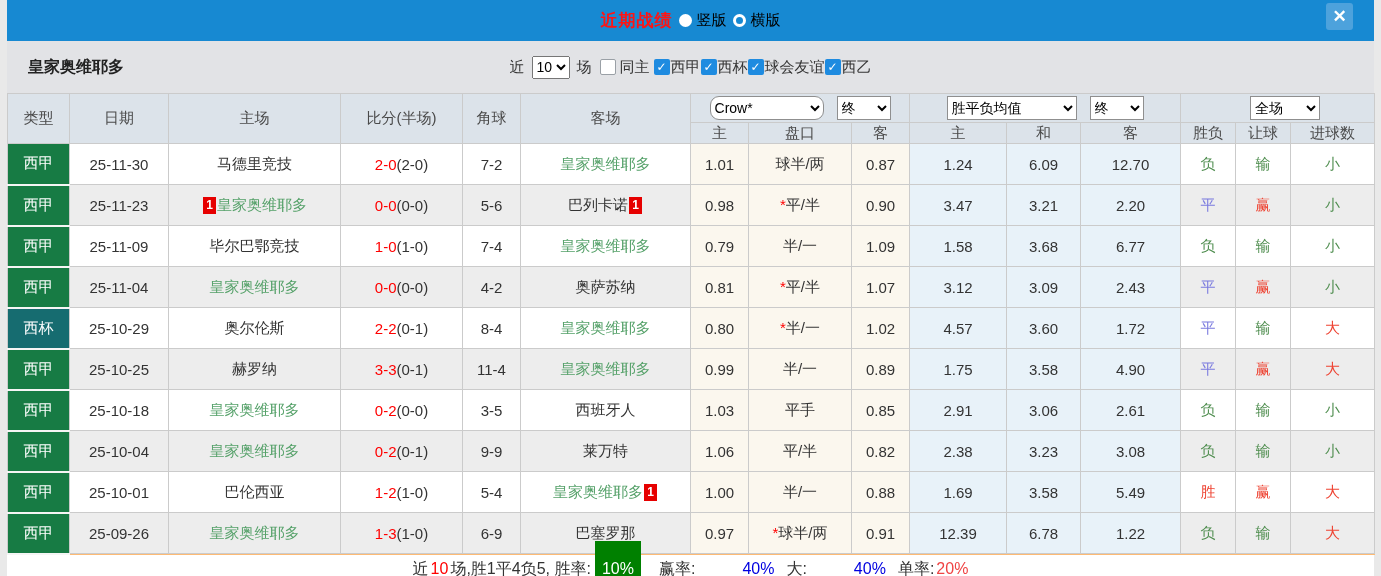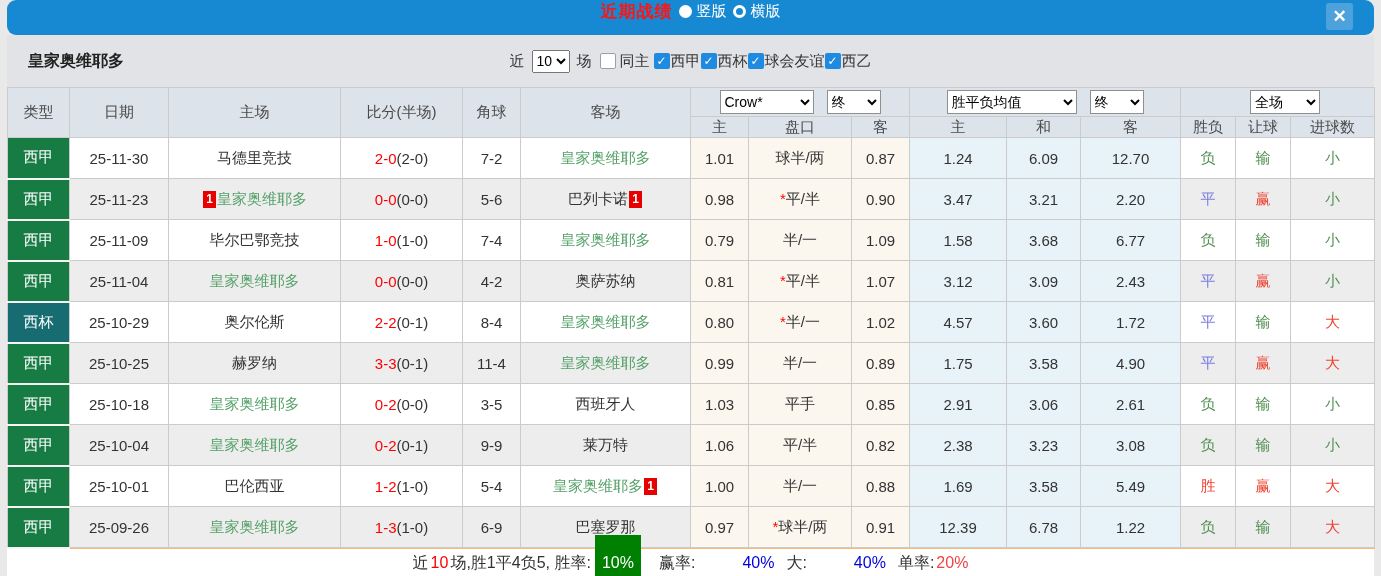--- a/index.html
+++ b/index.html
@@ -6,26 +6,26 @@
   body{
     background:#e9e9e9;
     font-family:"Liberation Sans","DejaVu Sans",sans-serif;
     -webkit-font-smoothing:antialiased;
   }
   .page{width:1381px;height:576px;overflow:hidden;position:relative;background:#e9e9e9;}
   .content{margin:0 7px;width:1367px;}
 
   
   .titlebar{
-    height:35px;background:#1789d2;position:relative;
-    display:flex;align-items:flex-start;justify-content:center;border-radius:9px;
+    height:41px;background:#1789d2;position:relative;
+    display:flex;align-items:center;justify-content:center;
   }
   .title-group{display:flex;align-items:center;gap:6px;}
   .panel-title{color:#ff1414;font-weight:bold;font-size:17px;letter-spacing:1px;}
-  .radio-opt{display:flex;align-items:center;gap:5px;color:#ffffff;font-size:15px;cursor:pointer;}
+  .radio-opt{display:flex;align-items:center;gap:5px;color:#000000;font-size:15px;cursor:pointer;}
   .radio{width:13px;height:13px;border-radius:50%;box-sizing:border-box;display:inline-block;}
   .radio.on{background:#fff;}
   .radio.off{border:3px solid #fff;background:transparent;}
   .close-btn{
     position:absolute;right:21px;top:3px;width:27px;height:27px;
     background:#4da2dc;border:none;border-radius:3px;cursor:pointer;
     color:#fff;font-size:17px;font-weight:bold;line-height:27px;text-align:center;padding:0;
   }
 
   
@@ -52,21 +52,21 @@
   }
   table.results th,table.results td{
     border:1px solid #cbcbcb;text-align:center;vertical-align:middle;
     overflow:hidden;white-space:nowrap;padding:0;
   }
   thead th{background:#dce3ea;font-weight:normal;color:#4a4a4a;}
   tr.sel-row{height:29px;}
   tr.sub-row{height:21px;}
   tr.sel-row th .selwrap{display:flex;align-items:center;justify-content:center;gap:13px;}
   tr.sel-row select{font-size:14px;height:24px;background:#fff;border:1px solid #8f8f8f;}
-  select.sel-company{width:94px;}
+  select.sel-company{width:114px;border-radius:9px;}
   select.sel-time{width:54px;}
   select.sel-avg{width:130px;}
   select.sel-scope{width:70px;margin-left:15px;}
 
   tbody tr{height:41px;}
   tbody td{background:#fff;}
   tbody tr.stripe td{background:#ededed;}
   td.c-type{color:#fff;}
   td.c-type.liga{background:#177b44 !important;border-bottom:2px solid #f5f5f5;}
   td.c-type.cup{background:#166c70 !important;border-bottom:2px solid #f5f5f5;}

